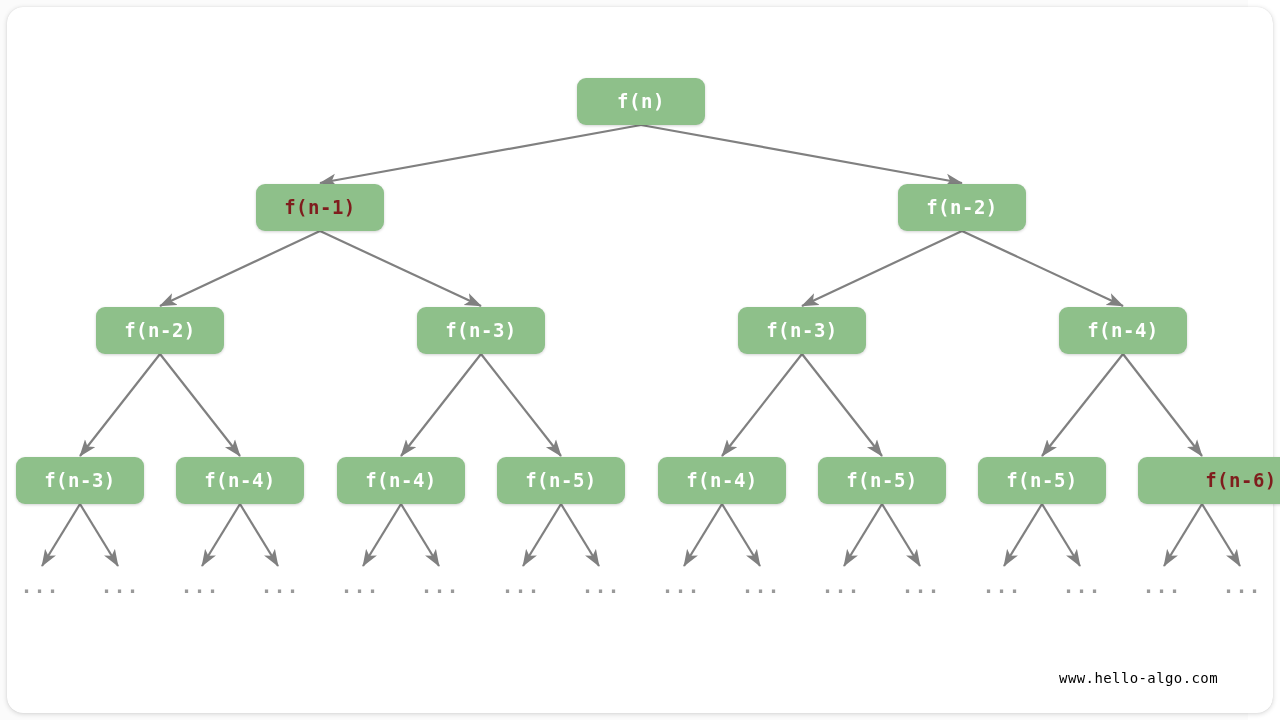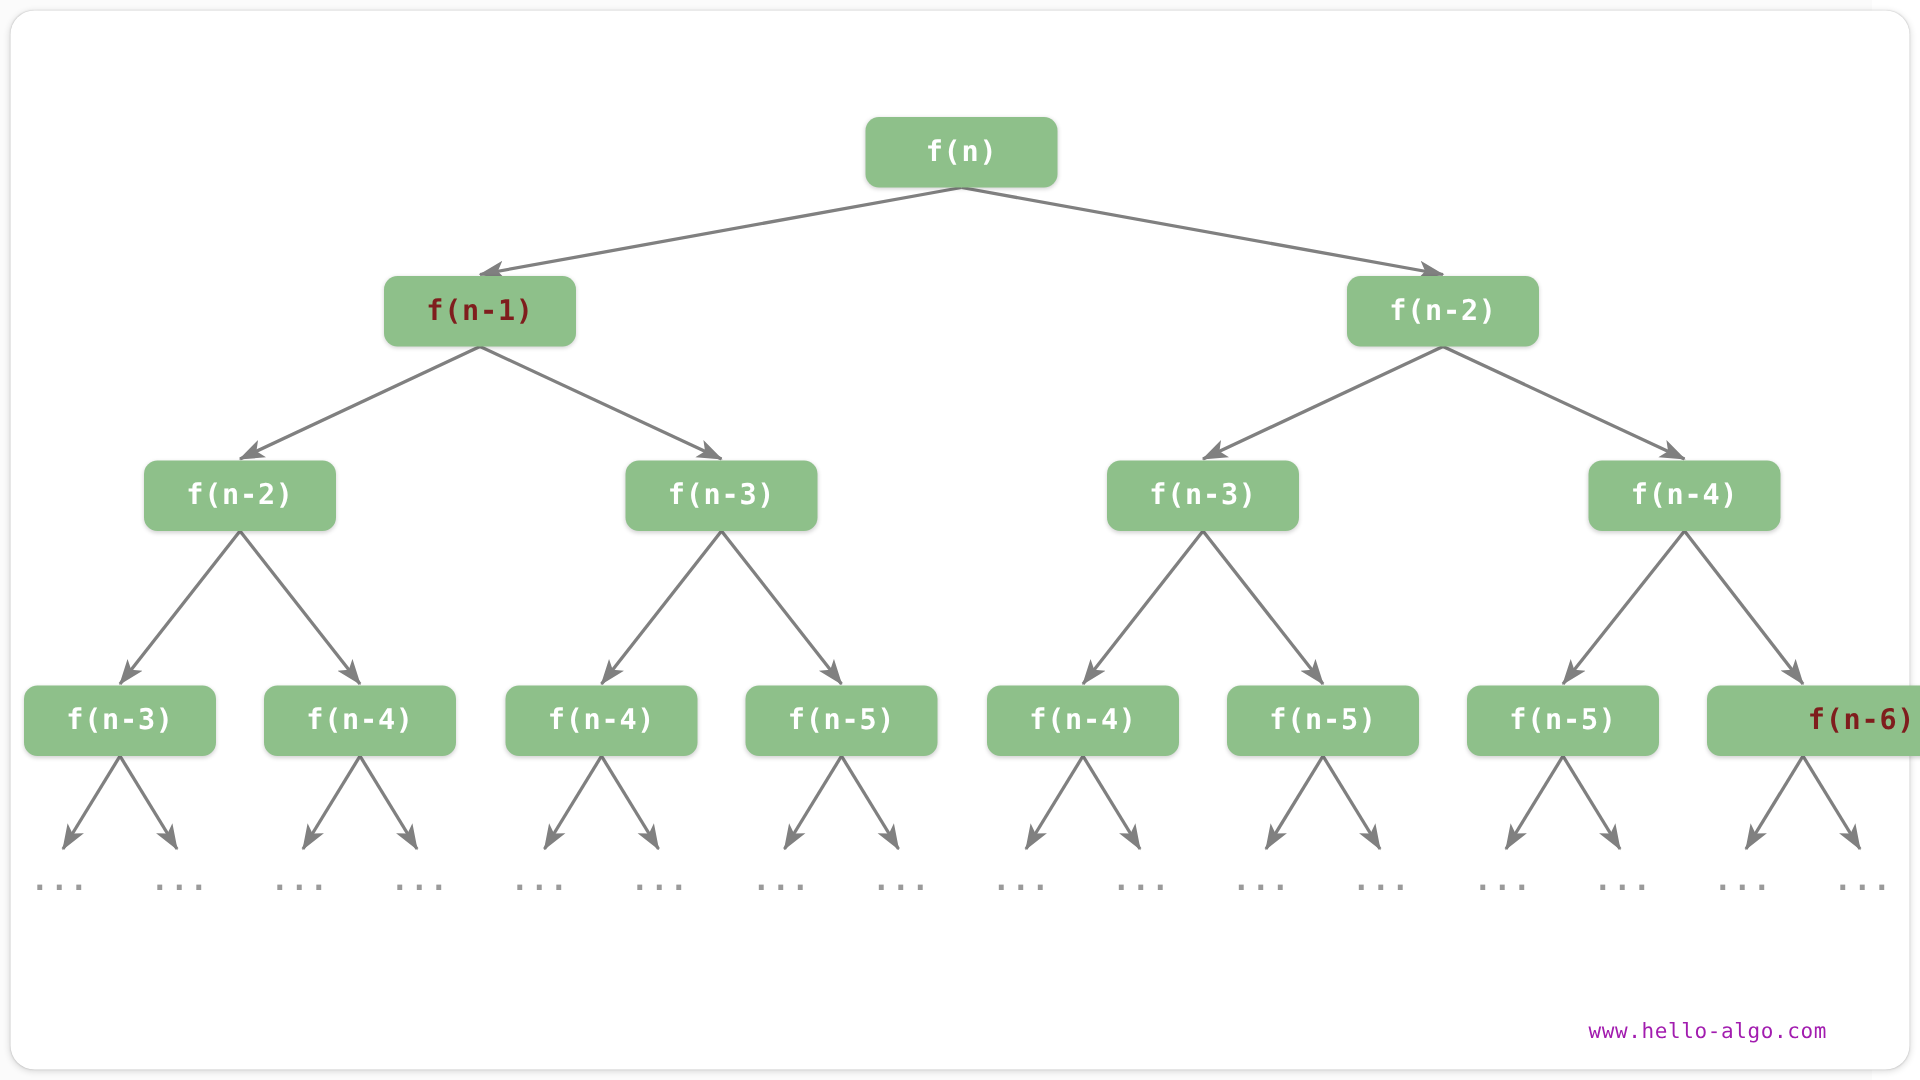--- a/index.html
+++ b/index.html
@@ -60,22 +60,22 @@
     font-size: 20px;
     font-weight: bold;
     letter-spacing: 1px;
     line-height: 1;
     transform: translate(-50%, -50%);
     white-space: nowrap;
   }
   #watermark {
     position: absolute;
     right: 30px;
-    bottom: 24px;
-    color: #a21caf;
+    bottom: 34px;
+    color: #000000;
     font-family: "DejaVu Sans Mono", monospace;
     font-size: 14px;
     letter-spacing: 0.4px;
     white-space: nowrap;
   }
 </style>
 </head>
 <body>
 
 <div id="canvas">

